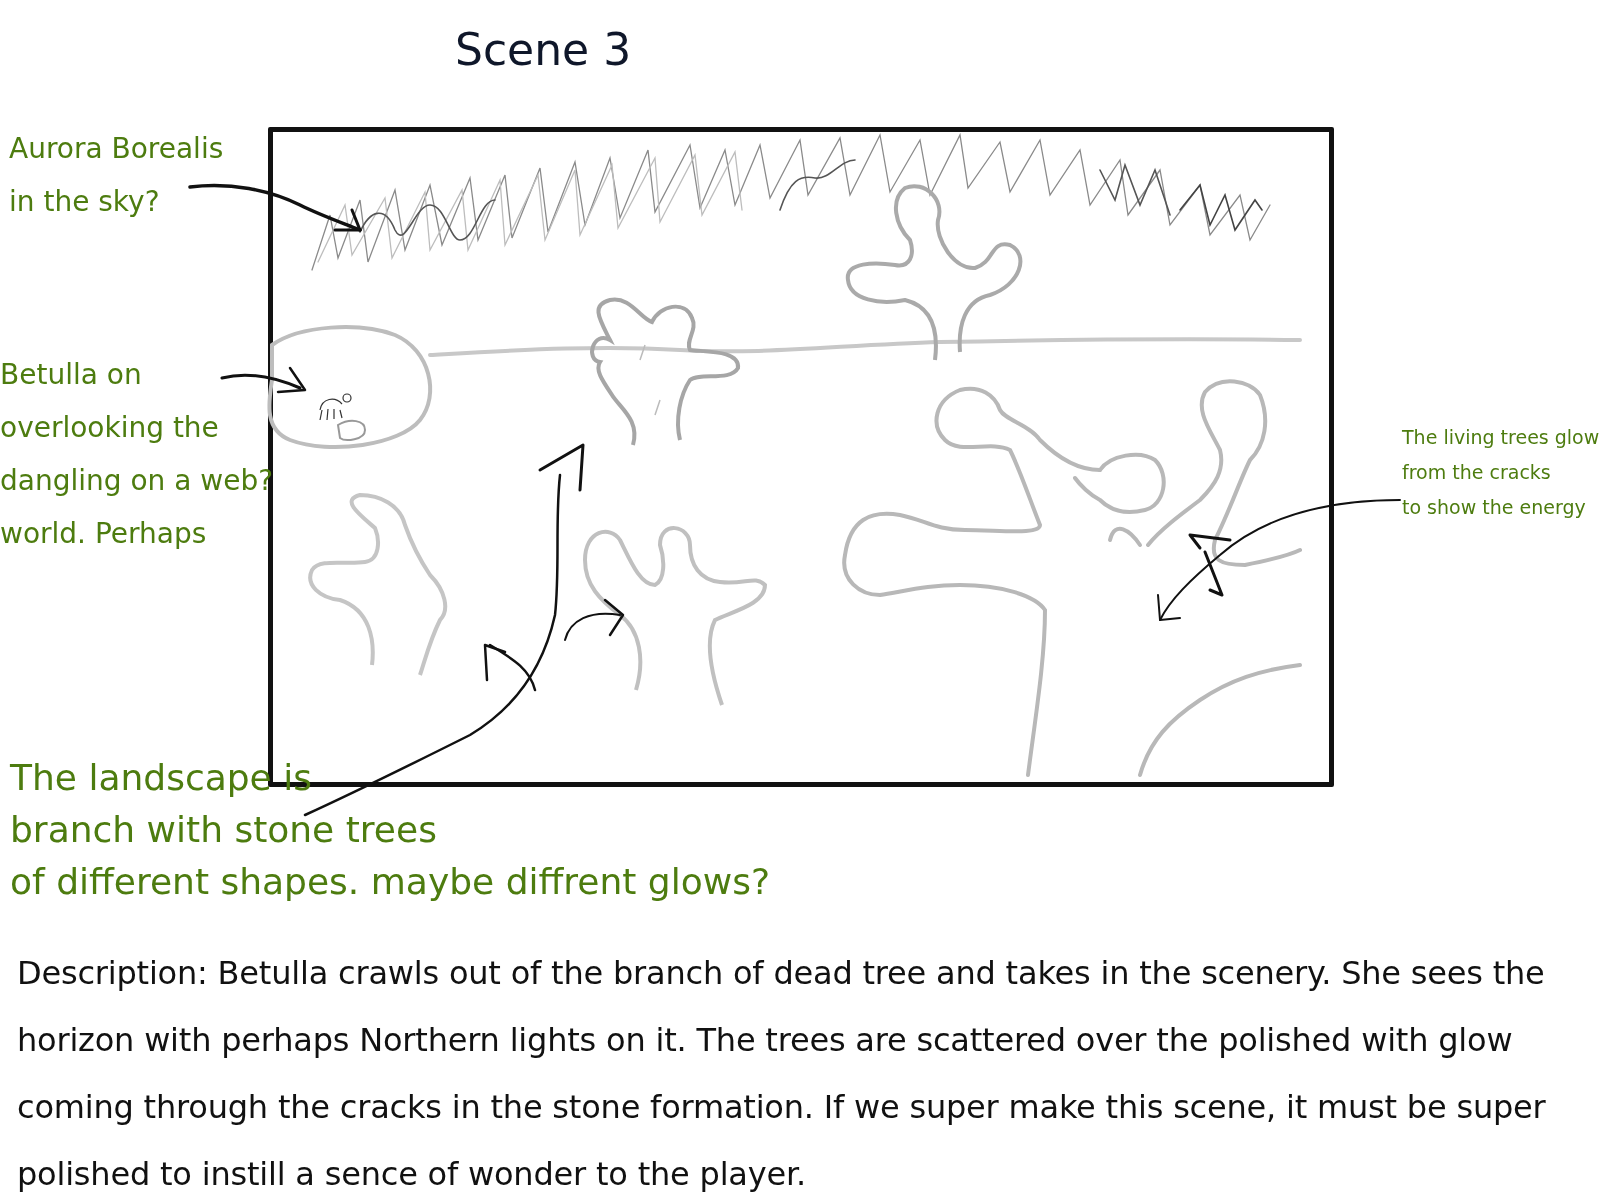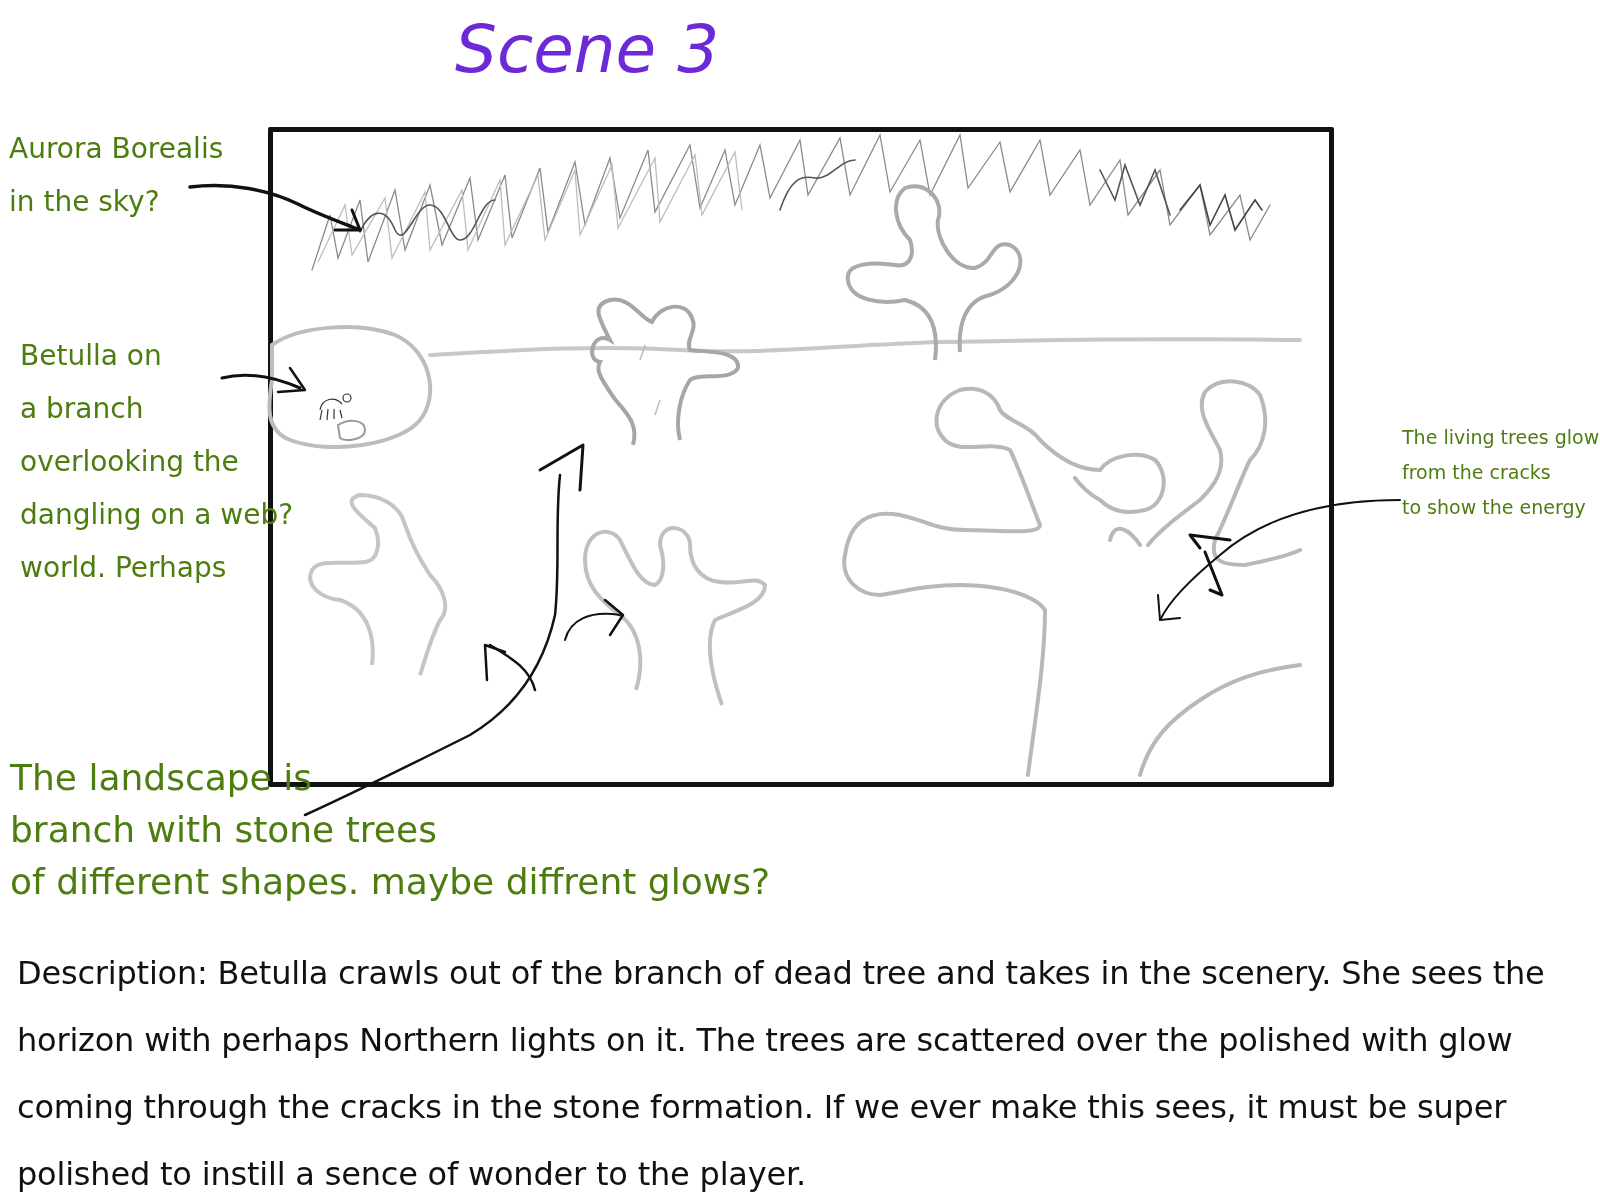--- a/index.html
+++ b/index.html
@@ -12,35 +12,34 @@
       height: 1200px;
       position: relative;
       overflow: hidden;
       font-family: "DejaVu Sans", sans-serif;
       color: #111111;
     }
     .title {
       position: absolute;
       left: 455px;
       top: 8px;
-      font-size: 66px;
+      font-size: 44px;
       line-height: 84px;
       letter-spacing: 0px;
-      color: #6d28d9;
-      font-style: italic;
+      color: #0f172a;
     }
     .note {
       position: absolute;
       font-size: 28px;
       color: #4d7c0f;
       white-space: nowrap;
     }
     .note .line { display: block; }
     .note-aurora { left: 9px; top: 122px; line-height: 53px; }
-    .note-betulla { left: 0px; top: 329px; line-height: 53px; padding-left: 20px; }
+    .note-betulla { left: 0px; top: 348px; line-height: 53px; }
     .note-living { left: 1402px; top: 400px; font-size: 19px; line-height: 35px; margin-top: 20px; }
     .note-landscape { left: 10px; top: 752px; font-size: 36px; line-height: 52px; }
     .note-landscape .line:nth-child(2) { margin-top: 0px; }
     .description {
       position: absolute;
       left: 17px;
       top: 940px;
       width: 1580px;
       font-size: 32px;
       line-height: 67px;
@@ -128,36 +127,35 @@
   </g>
 </svg>
 
 <div class="note note-aurora">
   <span class="line">Aurora Borealis</span>
   <span class="line">in the sky?</span>
 </div>
 
 <div class="note note-betulla">
   <span class="line">Betulla on</span>
-  <span class="line">a branch</span>
   <span class="line">overlooking the</span>
   <span class="line">dangling on a web?</span>
   <span class="line">world. Perhaps</span>
 </div>
 
 <div class="note note-living">
   <span class="line">The living trees glow</span>
   <span class="line">from the cracks</span>
   <span class="line">to show the energy</span>
 </div>
 
 <div class="note note-landscape">
   <span class="line">The landscape is</span>
   <span class="line">branch with stone trees</span>
   <span class="line">of different shapes. maybe diffrent glows?</span>
 </div>
 
 <div class="description">
   <span class="line">Description: Betulla crawls out of the branch of dead tree and takes in the scenery. She sees the</span>
   <span class="line">horizon with perhaps Northern lights on it. The trees are scattered over the polished with glow</span>
-  <span class="line">coming through the cracks in the stone formation. If we ever make this sees, it must be super</span>
+  <span class="line">coming through the cracks in the stone formation. If we super make this scene, it must be super</span>
   <span class="line">polished to instill a sence of wonder to the player.</span>
 </div>
 
 </body></html>

